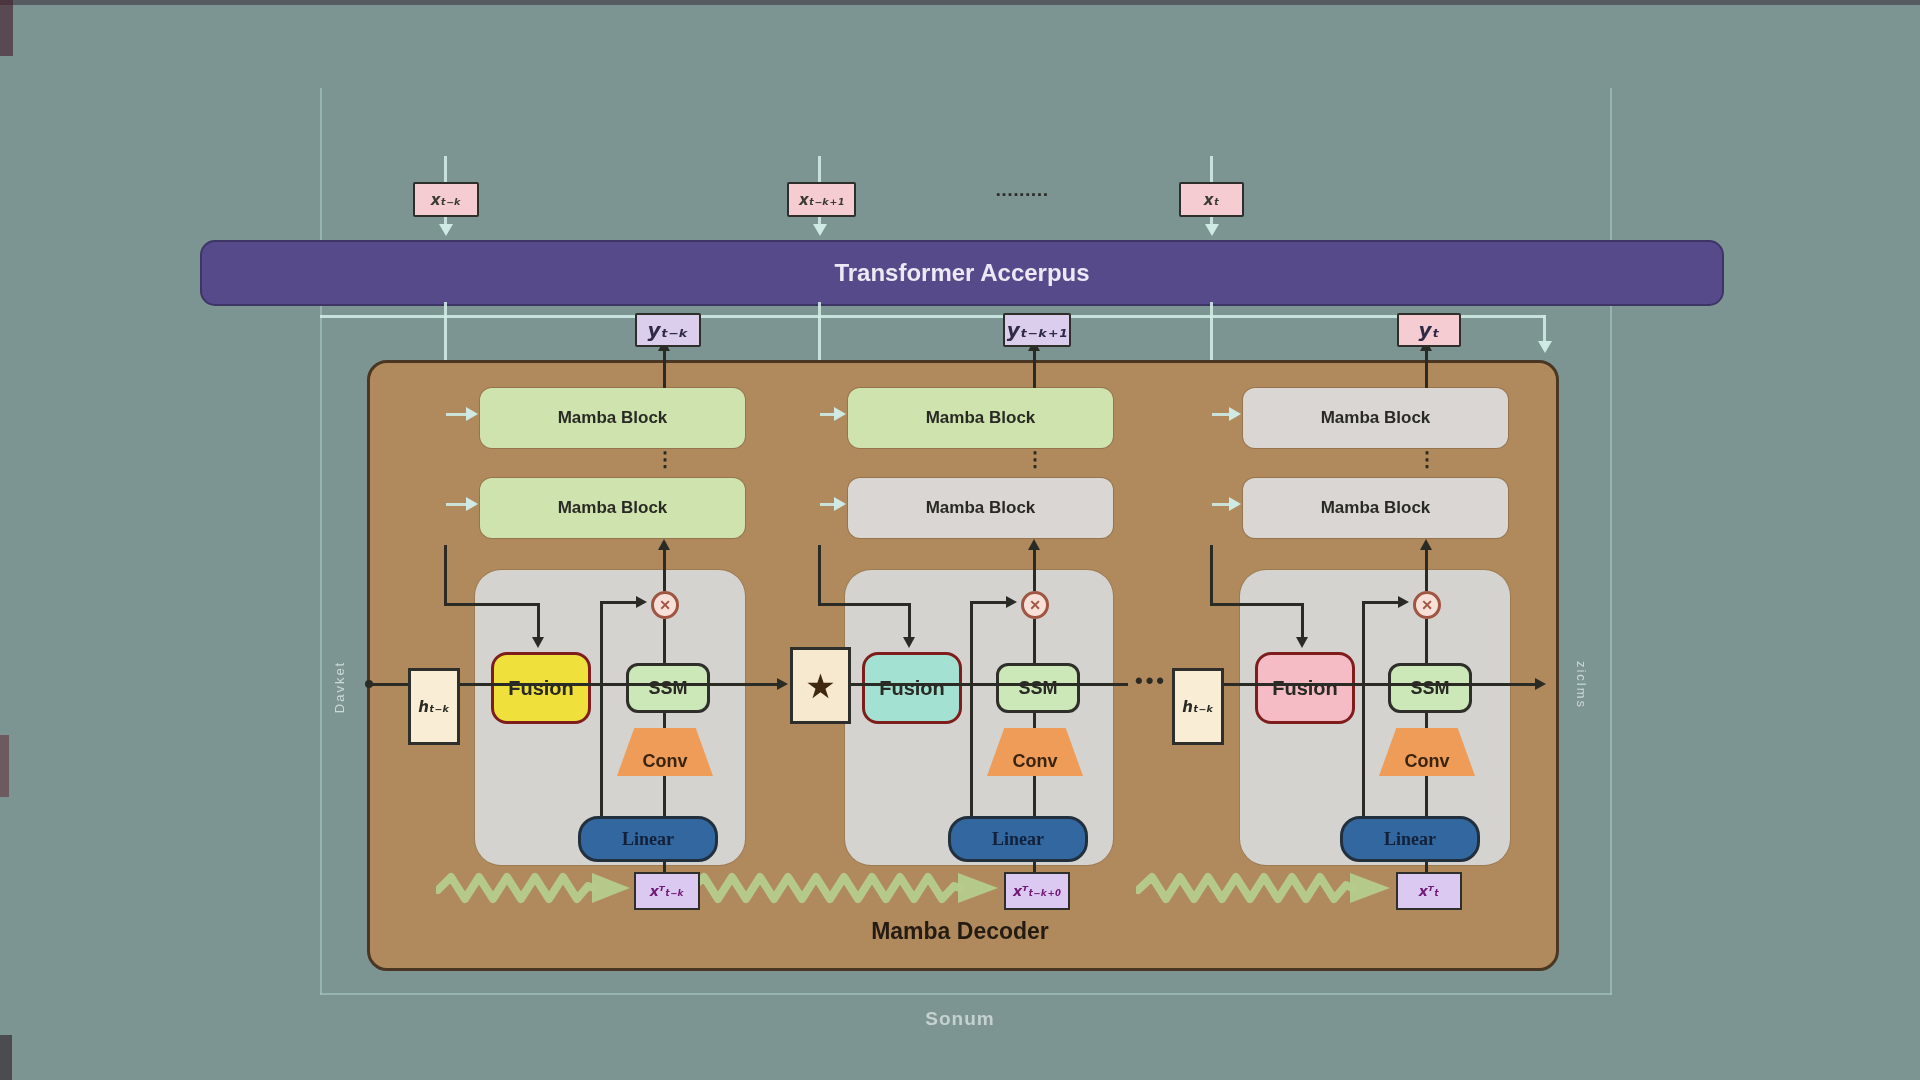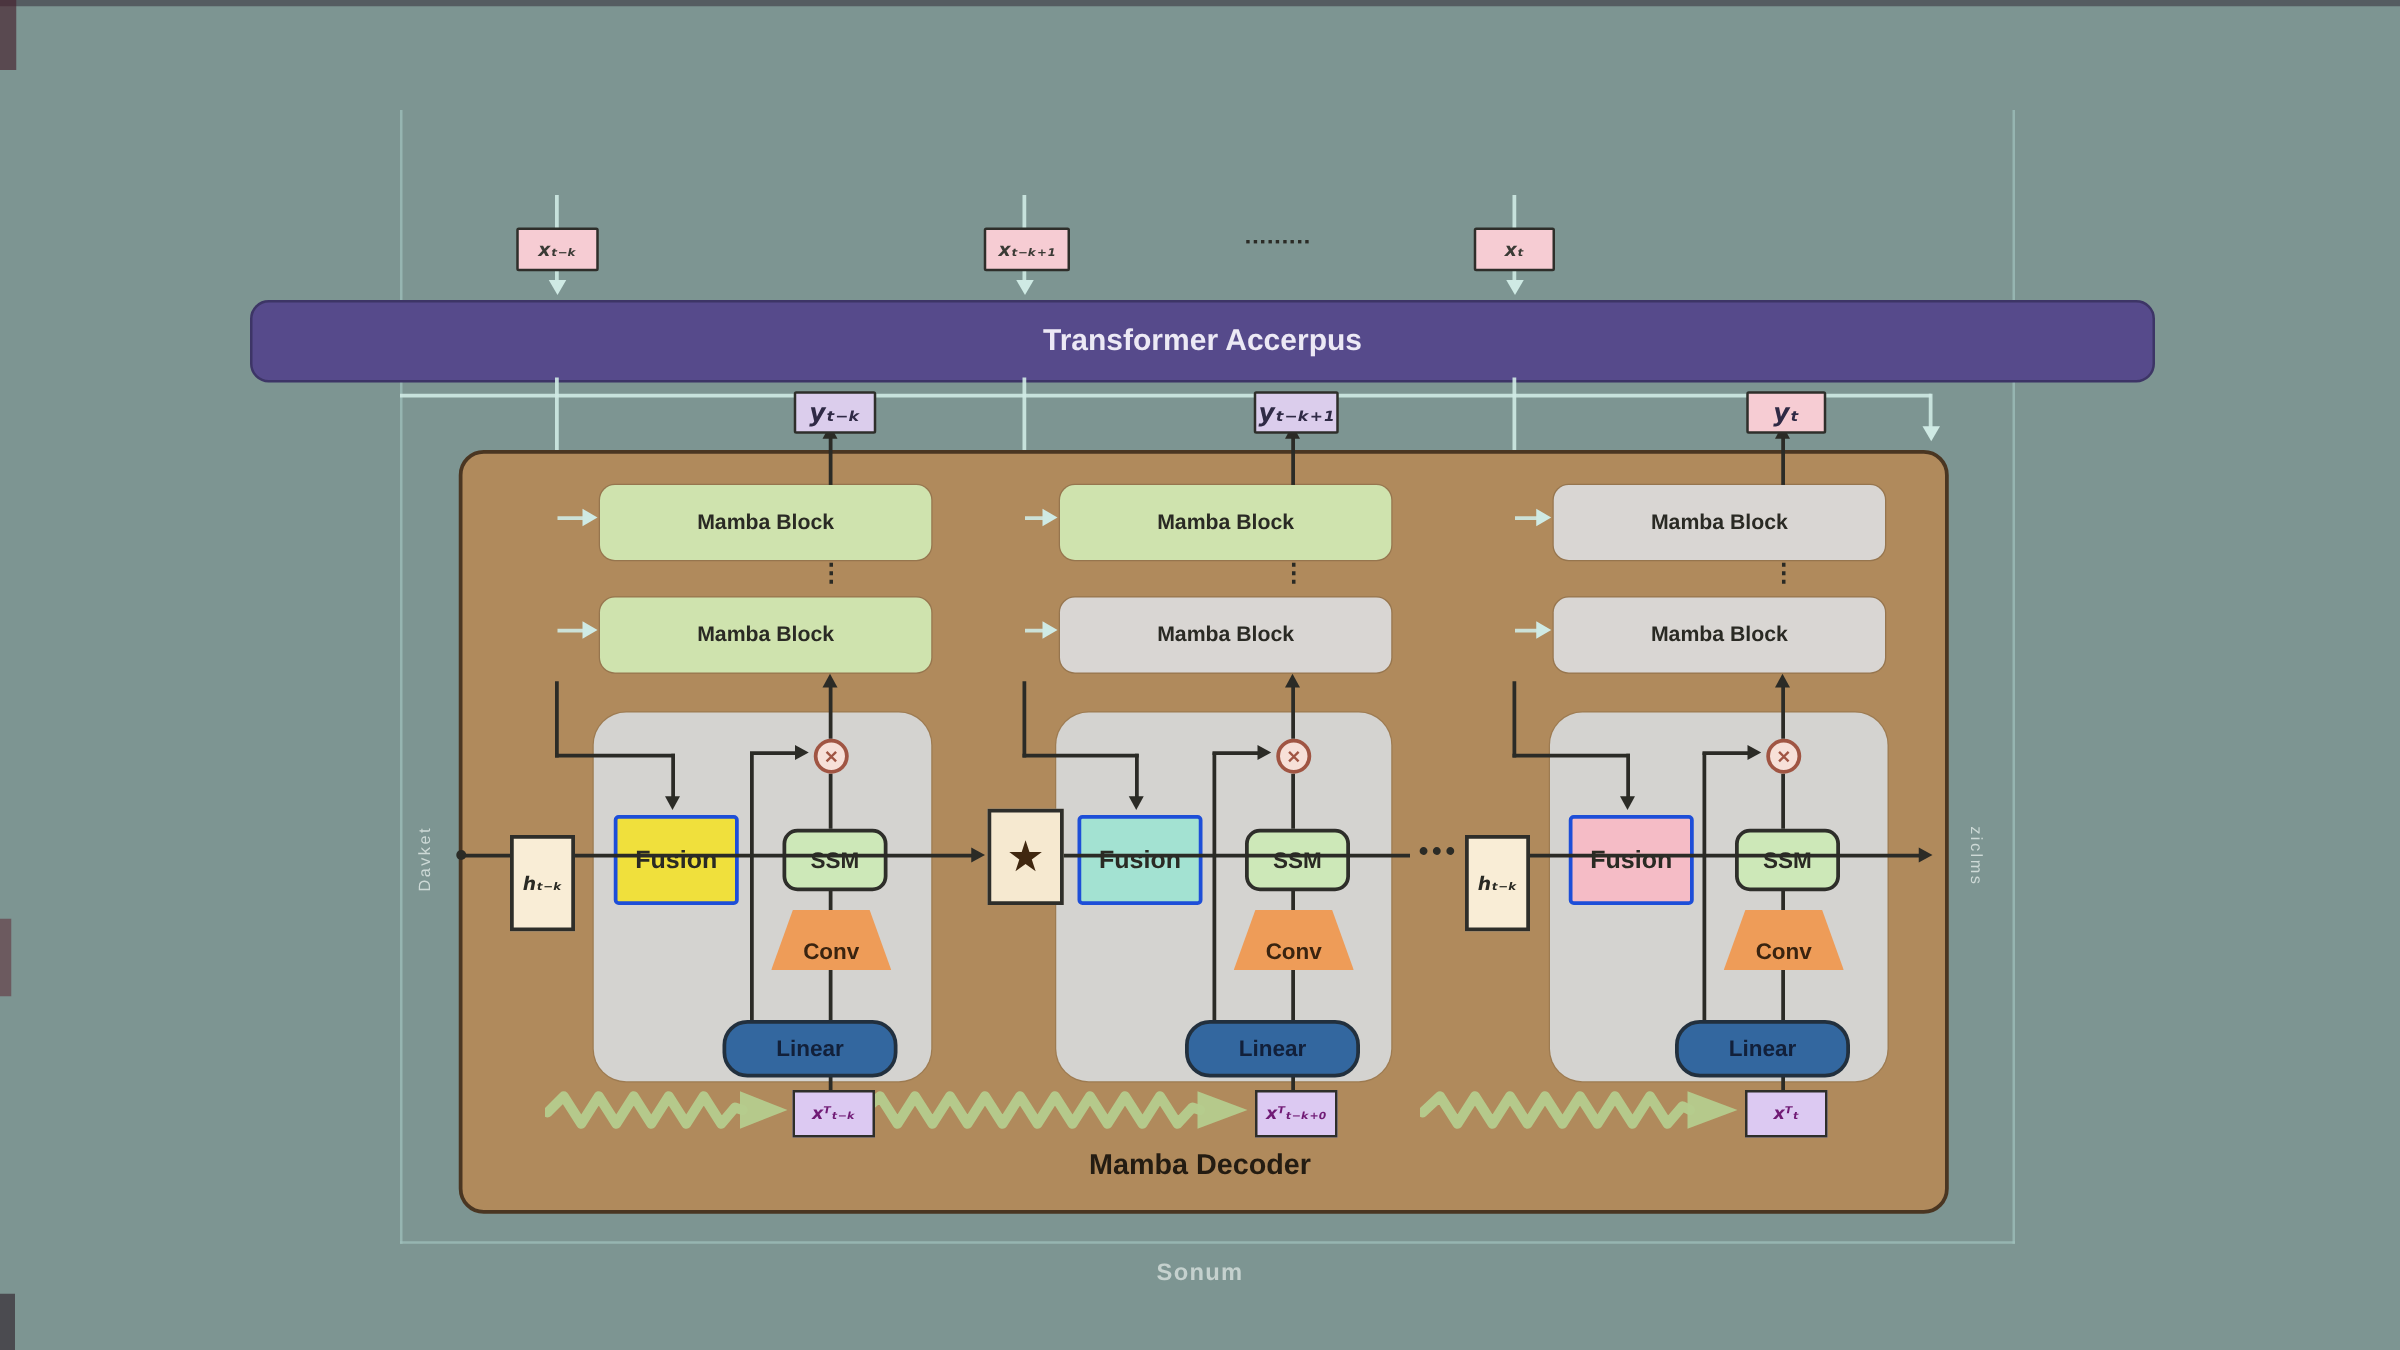--- a/index.html
+++ b/index.html
@@ -29,30 +29,30 @@
   
   .mathbox{position:absolute;display:flex;align-items:center;justify-content:center;
            border:2px solid #2e2e2a;font-family:"DejaVu Sans",sans-serif;font-style:italic;font-weight:bold;}
   .tok{background:#f6ccd3;color:#3a3a35;font-size:15px;height:31px;border-radius:2px;}
   .ybox{color:#2f2a45;font-size:20px;height:30px;border-radius:2px;}
   .hbox{background:#f9edd6;color:#2a2a24;font-size:15px;width:46px;height:71px;border-width:3px;margin-top:21px;}
   .xtbox{background:#dcc9f2;color:#701a75;font-size:14px;width:62px;height:34px;}
   .block{position:absolute;width:265px;height:60px;border-radius:12px;display:flex;align-items:center;justify-content:center;
          font-size:17px;font-weight:bold;color:#2a2a24;box-shadow:0 0 0 1px rgba(70,55,35,.25);}
   .module{position:absolute;top:570px;height:295px;background:#d4d3d0;border-radius:26px;box-shadow:0 0 0 1px rgba(70,55,35,.18);}
-  .fusion{position:absolute;top:652px;width:94px;height:66px;border:3px solid #1d4ed8;border-radius:4px;
+  .fusion{position:absolute;top:652px;width:94px;height:66px;border:3px solid #7f1d1d;border-radius:16px;
           display:flex;align-items:center;justify-content:center;font-size:20px;font-weight:bold;color:#2a2a24;}
   .ssm{position:absolute;top:663px;width:78px;height:44px;background:#cde8b8;border:3px solid #2e2e2a;border-radius:12px;
        display:flex;align-items:center;justify-content:center;font-size:18px;font-weight:bold;color:#2a2a24;}
   .conv{position:absolute;top:728px;width:96px;height:48px;background:#ee9c58;
         clip-path:polygon(18% 0,82% 0,100% 100%,0 100%);
         display:flex;align-items:flex-end;justify-content:center;font-size:18px;font-weight:bold;color:#3a2410;
         filter:drop-shadow(0 0 1.5px rgba(40,35,30,.95));padding-bottom:4px;box-sizing:border-box;}
   .linear{position:absolute;top:816px;width:134px;height:40px;background:#33679f;border:3px solid #22303e;border-radius:20px;
-          display:flex;align-items:center;justify-content:center;font-size:18px;font-weight:bold;color:#12203a;}
+          display:flex;align-items:center;justify-content:center;font-size:18px;font-weight:bold;color:#12203a;font-family:Liberation Serif, serif;}
   .gate{position:absolute;top:591px;width:28px;height:28px;border-radius:50%;background:#f7e0d8;border:3px solid #a05543;
         display:flex;align-items:center;justify-content:center;font-size:14px;font-weight:bold;color:#a05543;box-sizing:border-box;}
   .starbox{position:absolute;left:790px;top:647px;width:55px;height:71px;background:#f6e9d0;border:3px solid #2e2e2a;
            display:flex;align-items:center;justify-content:center;font-size:34px;color:#40270f;}
   .vdots{position:absolute;top:448px;width:20px;text-align:center;font-size:20px;font-weight:bold;color:#2a2a24;line-height:1.1;}
   .middots{position:absolute;left:1126px;top:668px;width:50px;text-align:center;font-size:22px;font-weight:bold;color:#2b2b26;letter-spacing:3px;}
   #title{left:640px;top:8px;width:600px;text-align:center;font-size:27px;font-weight:bold;color:#d9e3e0;letter-spacing:.5px;}
   #decoder-label{left:810px;top:918px;width:300px;text-align:center;font-size:23px;font-weight:bold;color:#241c12;}
   #footer-label{left:900px;top:1008px;width:120px;text-align:center;font-size:19px;font-weight:bold;color:#c5d1ce;letter-spacing:1px;}
   .sidelabel{position:absolute;width:90px;height:16px;text-align:center;font-size:13px;color:#cdd9d6;letter-spacing:2px;}

